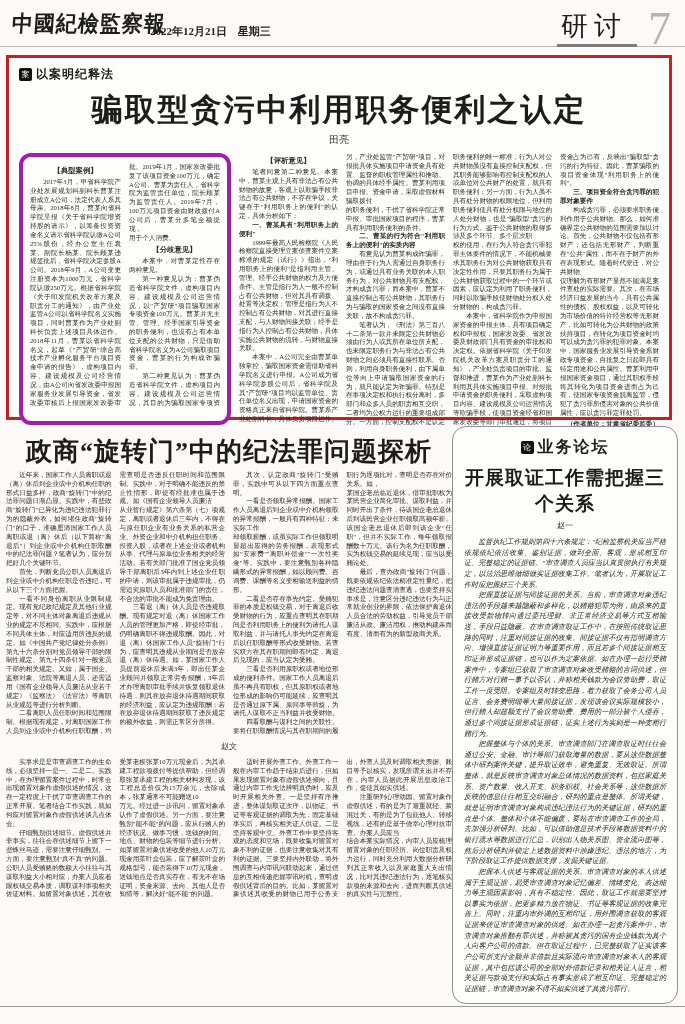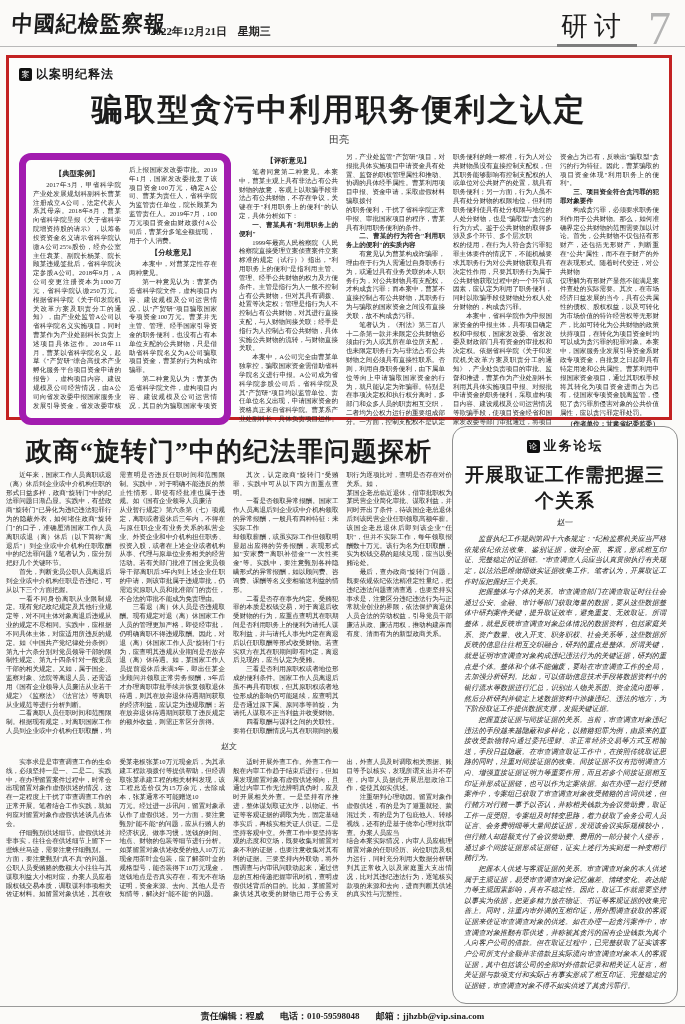--- a/index.html
+++ b/index.html
@@ -21,21 +21,21 @@
   .lead-box{position:absolute;left:6px;top:55px;width:666px;height:365px;
             border:3px solid #c32222;background:#fdfdfc;box-sizing:border-box;padding:5px 10px 6px;}
   .col-label{display:flex;align-items:center;gap:4px;margin-top:3px;}
   .label-icon{width:13px;height:13px;background:#111;color:#fff;font-size:8px;line-height:13px;
               text-align:center;border-radius:2px;flex:none;}
   .col-label span.txt{font-size:12px;font-weight:bold;letter-spacing:1px;}
   .lead-title{text-align:center;font-size:31px;font-weight:900;letter-spacing:2px;margin:6px 0 2px;}
   .lead-byline{text-align:center;font-size:10px;color:#333;margin-bottom:6px;}
 
   .lead-body{display:flex;gap:8px;}
-  .bubble{flex:none;width:212px;height:272px;border:7px solid #a21caf;border-radius:12px;
+  .bubble{flex:none;width:212px;height:272px;border:4px solid #a21caf;border-radius:12px;
           padding:6px 7px;box-sizing:border-box;position:relative;background:#fdfdfc;
           column-count:2;column-gap:8px;column-fill:auto;overflow:hidden;}
   .bubble-tail{position:absolute;right:-7px;top:64px;width:11px;height:11px;background:#fdfdfc;
           border-top:1px solid #9a9a9a;border-right:1px solid #9a9a9a;transform:rotate(45deg);}
   .analysis{flex:1;height:278px;column-count:4;column-gap:8px;column-fill:auto;overflow:hidden;}
 
   .smalltext, .bubble, .analysis{font-size:6.6px;line-height:1.34;text-align:justify;color:#2a2a2a;}
   .b-head{text-align:center;font-weight:bold;margin:3px 0 2px;font-size:7.4px;}
   .b-p{text-indent:2em;margin:0;}
   .b-cont{text-indent:0;margin:0;}
@@ -48,21 +48,21 @@
   .art2-title{text-align:center;font-size:26px;font-weight:900;letter-spacing:1px;margin:8px 0 2px;}
   .art-byline{text-align:center;font-size:8px;margin:2px 0 6px;color:#333;}
   .art2-body{height:268px;column-count:4;column-gap:8px;column-fill:auto;overflow:hidden;}
   .art3-title{text-align:center;font-size:24px;font-weight:900;letter-spacing:1px;margin:12px 0 2px;}
   .art3-body{height:150px;column-count:4;column-gap:8px;column-fill:auto;overflow:hidden;}
 
   
   .forum{flex:1;border:1px solid #8f8f8f;border-radius:14px;padding:8px 11px;box-sizing:border-box;
          height:578px;overflow:hidden;background:#fdfdfc;}
   .forum-label{display:flex;justify-content:center;align-items:center;gap:4px;margin-top:2px;}
-  .forum-label .txt{font-size:13px;font-weight:bold;letter-spacing:2px;}
+  .forum-label .txt{font-size:16px;font-weight:bold;letter-spacing:2px;}
   .forum-title{text-align:center;font-size:19px;font-weight:900;letter-spacing:1px;margin:7px 0 3px;}
   .forum-byline{text-align:center;font-size:8px;margin-bottom:6px;}
   .forum-body{font-size:7.1px;line-height:1.5;text-align:justify;font-style:italic;color:#222;}
   .forum-body .b-p{text-indent:2em;}
 
   
   .footer-rule{position:absolute;left:0;right:0;top:1006px;height:1px;background:#9a9a9a;}
   .footer{position:absolute;left:0;right:0;top:1010px;text-align:center;font-size:9px;
           font-weight:bold;color:#222;}
   .footer span{margin:0 7px;}
@@ -158,27 +158,22 @@
 
     <div class="forum">
       <div class="forum-label">
         <div class="label-icon">论</div>
         <span class="txt">业务论坛</span>
       </div>
       <div class="forum-title">开展取证工作需把握三个关系</div>
       <div class="forum-byline">赵一</div>
       <div class="forum-body">
           <p class="b-p">监督执纪工作规则第四十六条规定："纪检监察机关应当严格依规依纪依法收集、鉴别证据，做到全面、客观，形成相互印证、完整稳定的证据链。"审查调查人员应当认真贯彻执行有关规定，以法治思维做细做实证据收集工作。笔者认为，开展取证工作时应把握好三个关系。</p>
+          <p class="b-p">把握直接证据与间接证据的关系。当前，审查调查对象违纪违法的手段越来越隐蔽和多样化，以贿赂犯罪为例，由原来的直接收受款物转向通过委托理财、非正常经济交易等方式互相输送，手段日益隐蔽。在审查调查取证工作中，在按照传统取证思路的同时，注重对间接证据的收集。间接证据不仅有指明调查方向、增强直接证据证明力等重要作用，而且若多个间接证据相互印证并形成证据链，也可以作为定案依据。如在办理一起行受贿案件中，专案组已获取了审查调查对象收受贿赂的言词供述，但行贿方对行贿一事予以否认，并称相关钱款为会议赞助费，取证工作一度受阻。专案组及时转变思路，着力获取了会务公司人员证言、会务费明细等大量间接证据，发现该会议实际规模较小，但行贿人却超额支付了会议赞助费、费用的一部分被个人侵吞，通过多个间接证据形成证据链，证实上述行为实则是一种变相行贿行为。</p>
           <p class="b-p">把握整体与个体的关系。审查调查部门在调查取证时往往会通过公安、金融、审计等部门获取海量的数据，要从这些数据整体中研判案件关键，提升取证效率，避免重复、无效取证。所谓整体，就是反映审查调查对象总体情况的数据资料，包括家庭关系、资产数量、收入开支、职务职权、社会关系等，这些数据所反映的信息往往相互交织融合，研判的重点是整体。所谓关键，就是证明审查调查对象构成违纪违法行为的关键证据，研判的重点是个体。整体和个体不能偏废，要站在审查调查工作的全局，去加强分析研判。比如，可以借助信息技术手段将数据资料中的银行流水等数据进行汇总，识别出人物关系图、资金流向图等，然后分析研判并锁定上述数据资料中涉嫌违纪、违法的地方，为下阶段取证工作提供数据支撑，发掘关键证据。</p>
-          <p class="b-p">把握直接证据与间接证据的关系。当前，审查调查对象违纪违法的手段越来越隐蔽和多样化，以贿赂犯罪为例，由原来的直接收受款物转向通过委托理财、非正常经济交易等方式互相输送，手段日益隐蔽。在审查调查取证工作中，在按照传统取证思路的同时，注重对间接证据的收集。间接证据不仅有指明调查方向、增强直接证据证明力等重要作用，而且若多个间接证据相互印证并形成证据链，也可以作为定案依据。如在办理一起行受贿案件中，专案组已获取了审查调查对象收受贿赂的言词供述，但行贿方对行贿一事予以否认，并称相关钱款为会议赞助费，取证工作一度受阻。专案组及时转变思路，着力获取了会务公司人员证言、会务费明细等大量间接证据，发现该会议实际规模较小，但行贿人却超额支付了会议赞助费、费用的一部分被个人侵吞，通过多个间接证据形成证据链，证实上述行为实则是一种变相行贿行为。</p>
           <p class="b-p">把握本人供述与客观证据的关系。审查调查对象的本人供述属于主观证据，易受审查调查对象记忆偏差、情绪变化、表达能力等主观因素影响，具有不稳定性。因此，取证工作就需要坚持以事实为依据，把更多精力放在物证、书证等客观证据的收集完善上。同时，注重内审外调的互相印证，用外围调查获取的客观证据来佐证审查调查对象的供述。如在办理一起贪污案件中，审查调查对象推翻有罪供述，并称被其贪污的国有企业钱款为其个人向客户公司的借款。但在取证过程中，已完整获取了证实该客户公司所支付金额并非借款且实际流向审查调查对象本人的客观证据，其中包括该公司的全部对外借款记录和相关证人证言，相关证据与款项支付和实际占有事实形成了相互印证、完整稳定的证据链，审查调查对象不得不如实供述了其贪污罪行。</p>
         </div>
     </div>
   </div>
 
   <div class="footer-rule"></div>
-  <div class="footer">
-    <span>责任编辑：程威</span>
-    <span>电话：010-59598048</span>
-    <span>邮箱：jjhzbb@vip.sina.com</span>
-  </div>
 
 </div>
 
 </body></html>

